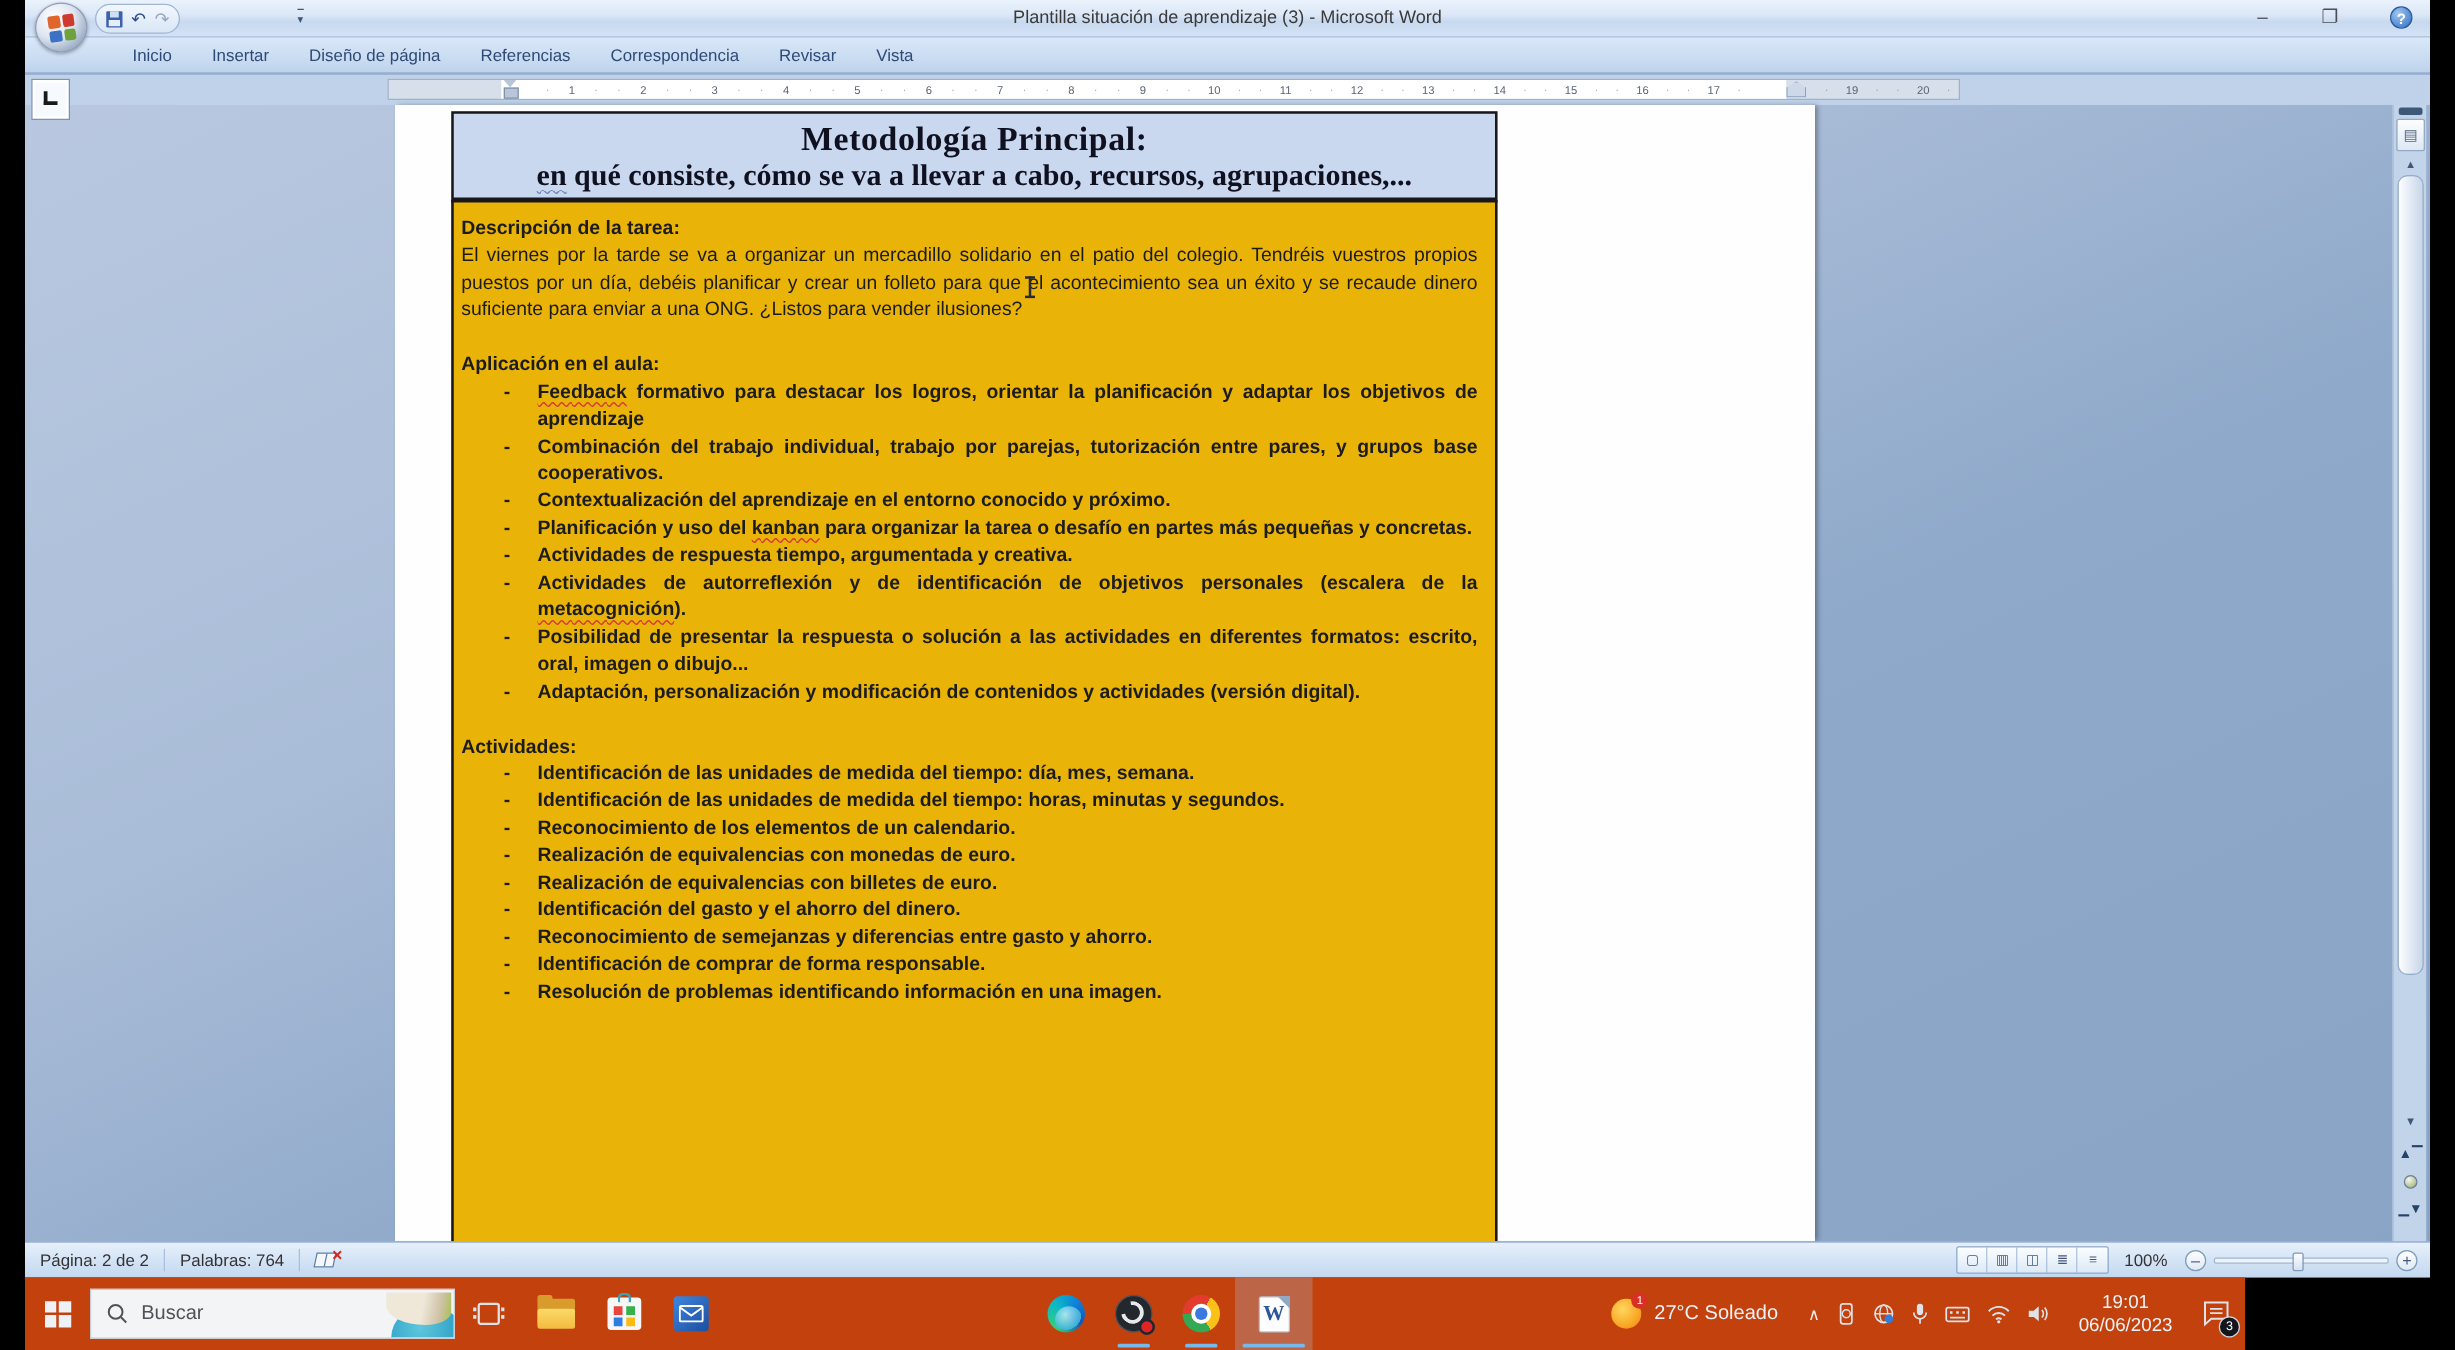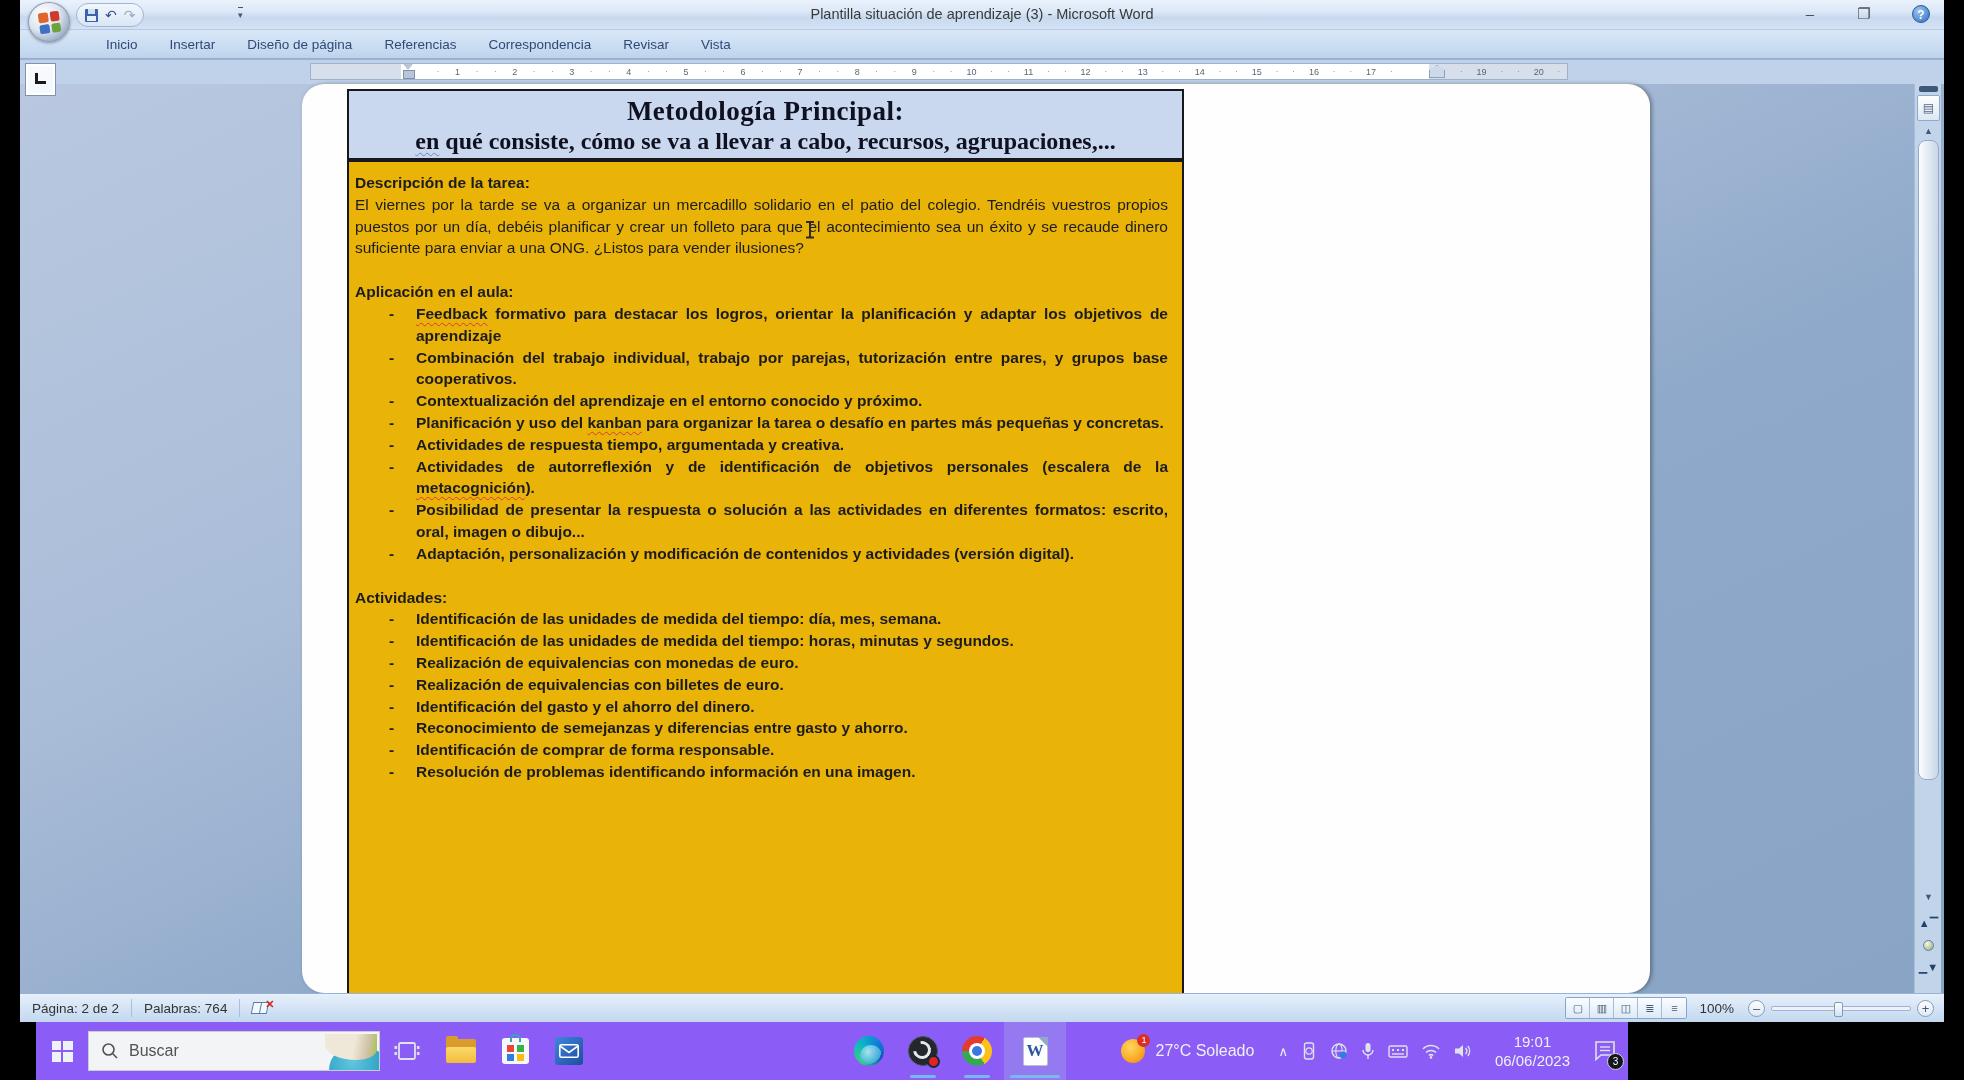--- a/index.html
+++ b/index.html
@@ -59,22 +59,22 @@
   .indent-marker { position:absolute; left:92px; top:0; width:10px; height:15px; }
   .indent-marker:before { content:""; position:absolute; top:0; left:0;
     border-left:5px solid transparent; border-right:5px solid transparent; border-top:6px solid #b9c6d8; }
   .indent-marker:after { content:""; position:absolute; bottom:0; left:0; width:10px; height:7px; background:#b9c6d8; border:1px solid #7f92ab; }
   .margin-pent { position:absolute; left:1118px; top:1px; width:16px; height:13px; background:#cdd9e9; border:1px solid #8aa0bd;
     clip-path:polygon(0 40%, 50% 0, 100% 40%, 100% 100%, 0 100%); }
 
   
   .docarea { position:absolute; left:0; top:84px; width:100%; height:909px;
     background:linear-gradient(155deg, #b9c8e0 0%, #aabdd8 35%, #8fa9ca 60%, #8aa4c6 100%); }
-  .page { position:absolute; left:282px; top:0; width:1348px; height:909px; background:#fefefe;
-    box-shadow:2px 0 4px rgba(0,0,0,.35);border-radius:22px; }
+  .page { position:absolute; left:296px; top:0; width:1136px; height:909px; background:#fefefe;
+    box-shadow:2px 0 4px rgba(0,0,0,.35); }
 
   .doc-table-title { position:absolute; left:45px; top:5px; width:837px; height:71px;
     background:#c9d7ef; border:2px solid #17171c; text-align:center;
     font-family:"Liberation Serif", serif; color:#101120; }
   .doc-title-1 { font-size:27px; font-weight:bold; margin-top:5px; letter-spacing:.5px; }
   .doc-title-2 { font-size:24px; font-weight:bold; margin-top:1px; }
   .doc-table-body { position:absolute; left:45px; top:76px; width:837px; height:833px; background:#eab308;
     border-left:2px solid #17171c; border-right:2px solid #17171c; border-top:2px solid #17171c;
     padding:10px 14px 0 6px; font-size:15.5px; line-height:21.8px; color:#1c1c1c; overflow:hidden; }
   .doc-h { font-weight:bold; }
@@ -119,21 +119,21 @@
   .view-btn:last-child { border-right:none; }
   .zoom-label { font-size:13.5px; color:#333; margin:0 8px 0 6px; }
   .zoom-circle { width:17px; height:17px; border-radius:50%; border:1px solid #7f9db9;
     background:linear-gradient(#fefefe,#dfe9f4); text-align:center; line-height:15px; font-size:13px; color:#44597a; }
   .zoom-track { position:relative; width:140px; height:5px; background:#eef3fa; border:1px solid #9fb6d2; border-radius:2px; }
   .zoom-notch { position:absolute; left:50%; top:-3px; width:1px; height:11px; background:#8aa3c2; }
   .zoom-thumb { position:absolute; left:62px; top:-5px; width:9px; height:15px; border-radius:2px;
     background:linear-gradient(#fdfdfe,#d5e2f1); border:1px solid #7f9db9; }
 
   
-  .taskbar { position:absolute; left:36px; top:1022px; width:1592px; height:58px; background:#8b5cf6; display:flex; align-items:center; }
+  .taskbar { position:absolute; left:20px; top:1022px; width:1776px; height:58px; background:#c2410c; display:flex; align-items:center; }
   .tb-start { width:52px; height:100%; display:flex; align-items:center; justify-content:center; }
   .win-flag { width:21px; height:21px; display:grid; grid-template-columns:1fr 1fr; grid-template-rows:1fr 1fr; gap:2px; }
   .win-flag i { background:#eef1f5; }
   .tb-search { position:relative; width:292px; height:40px; background:#f3f4f6; border:1px solid #c9ccd1;
     display:flex; align-items:center; padding-left:12px; gap:10px; overflow:hidden; }
   .tb-search .mag { flex:0 0 auto; }
   .tb-search .ph { font-size:16px; color:#4f5358; }
   .search-decor { position:absolute; right:0; top:0; width:66px; height:100%; overflow:hidden; }
   .decor-globe { position:absolute; right:-8px; bottom:-26px; width:58px; height:52px; border-radius:50%;
     background:radial-gradient(circle at 40% 35%, #5fc7dd, #2a9cc4 70%, #1b7fa8); }
@@ -368,20 +368,21 @@
               <li class="txt">Actividades de autorreflexión y de identificación de objetivos personales (escalera de la <span class="wavy">metacognición</span>).</li>
               <li class="txt">Posibilidad de presentar la respuesta o solución a las actividades en diferentes formatos: escrito, oral, imagen o dibujo...</li>
               <li class="txt">Adaptación, personalización y modificación de contenidos y actividades (versión digital).</li>
             </ul>
 
           <div class="doc-h spaced">Actividades:</div>
           <ul class="doc-list">
 
           <li class="txt">Identificación de las unidades de medida del tiempo: día, mes, semana.</li>
               <li class="txt">Identificación de las unidades de medida del tiempo: horas, minutas y segundos.</li>
+              <li class="txt">Reconocimiento de los elementos de un calendario.</li>
               <li class="txt">Realización de equivalencias con monedas de euro.</li>
               <li class="txt">Realización de equivalencias con billetes de euro.</li>
               <li class="txt">Identificación del gasto y el ahorro del dinero.</li>
               <li class="txt">Reconocimiento de semejanzas y diferencias entre gasto y ahorro.</li>
               <li class="txt">Identificación de comprar de forma responsable.</li>
               <li class="txt">Resolución de problemas identificando información en una imagen.</li>
             </ul>
         </div>
 
         <div class="ibeam"></div>

